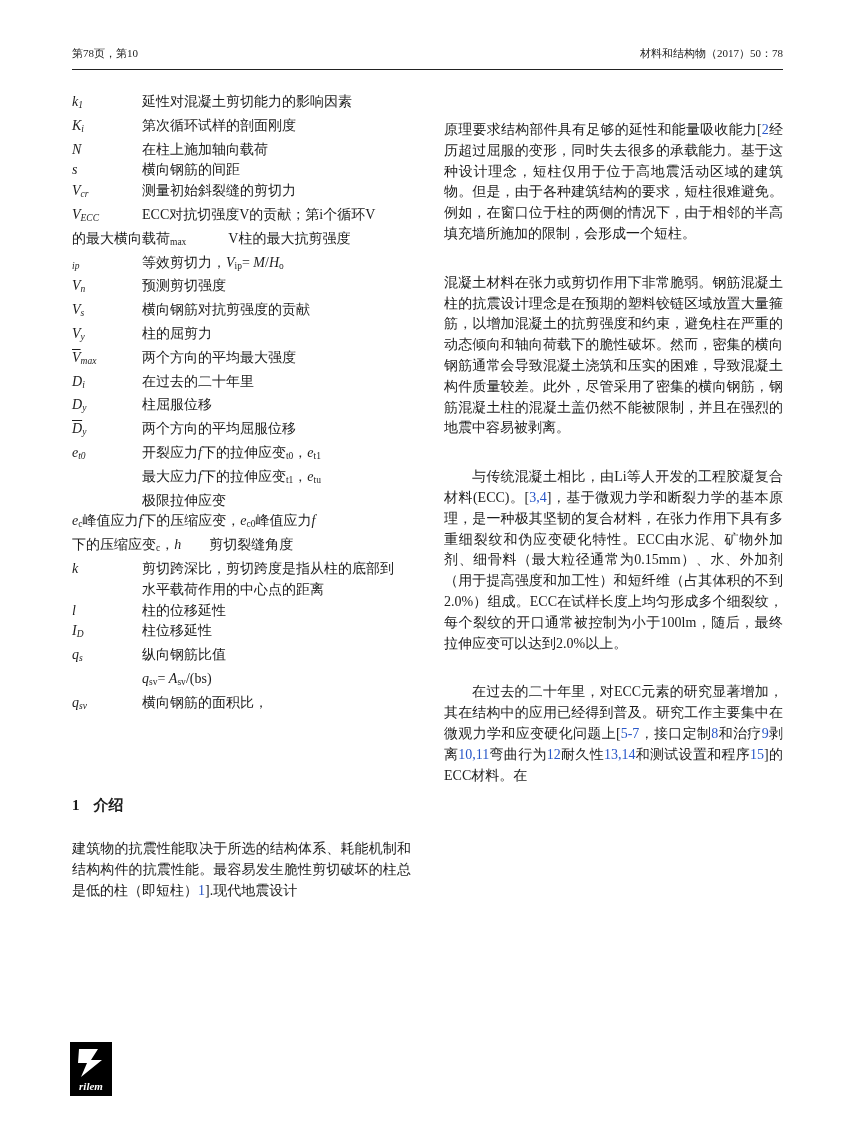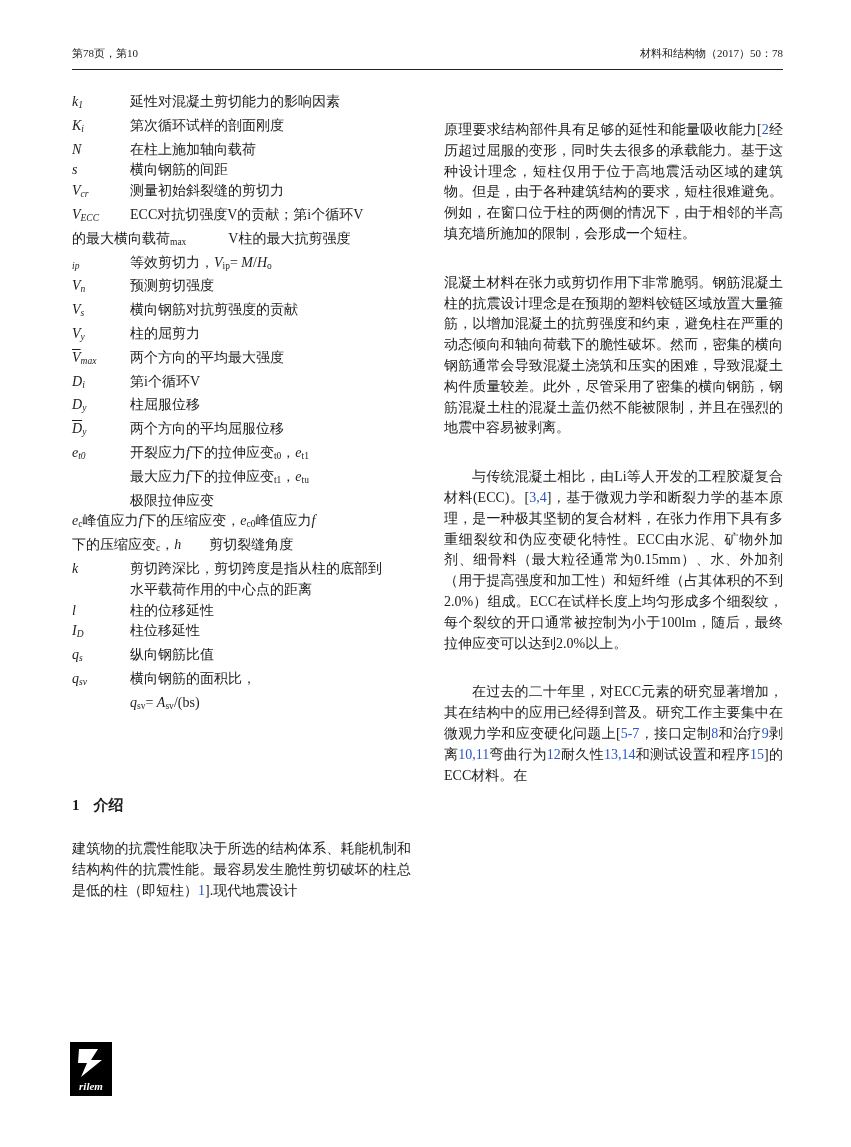--- a/index.html
+++ b/index.html
@@ -20,21 +20,21 @@
     display:flex; justify-content:space-between; align-items:baseline;
     font-size:11px;
     padding-bottom:8px;
     border-bottom:1.2px solid #222;
   }
   .columns { display:flex; gap:33px; margin-top:22px; }
   .col { width:339px; font-size:14px; line-height:20.8px; }
   .col-right { text-align:justify; }
 
   
-  .nom-row { display:flex; }
+  .nom-row { display:flex;gap:12px; }
   .nom-sym { flex:0 0 58px; font-style:italic; }
   .nom-desc { flex:1; white-space:pre-wrap; }
   .nom-row.full .nom-desc { flex:1 1 100%; }
 
   .sub { font-size:9.5px; vertical-align:-2px; }
   .ov  { text-decoration:overline; }
   .it  { font-style:italic; }
   .link { color:var(--link,#2856c8); cursor:pointer; }
 
   .section-heading { font-weight:bold; font-size:15px; margin:78px 0 24px 0; }
@@ -102,21 +102,21 @@
           <div class="nom-row">
             <span class="nom-sym"><span>V</span><span class="sub">y</span></span>
             <span class="nom-desc"><span>柱的屈剪力</span></span>
           </div>
           <div class="nom-row">
             <span class="nom-sym"><span class="ov">V</span><span class="sub">max</span></span>
             <span class="nom-desc"><span>两个方向的平均最大强度</span></span>
           </div>
           <div class="nom-row">
             <span class="nom-sym"><span>D</span><span class="sub">i</span></span>
-            <span class="nom-desc"><span>第i个循环V</span></span>
+            <span class="nom-desc"><span>在过去的二十年里</span></span>
           </div>
           <div class="nom-row">
             <span class="nom-sym"><span>D</span><span class="sub">y</span></span>
             <span class="nom-desc"><span>柱屈服位移</span></span>
           </div>
           <div class="nom-row">
             <span class="nom-sym"><span class="ov">D</span><span class="sub">y</span></span>
             <span class="nom-desc"><span>两个方向的平均屈服位移</span></span>
           </div>
           <div class="nom-row">
@@ -151,26 +151,26 @@
           </div>
           <div class="nom-row">
             <span class="nom-sym"><span>I</span><span class="sub">D</span></span>
             <span class="nom-desc"><span>柱位移延性</span></span>
           </div>
           <div class="nom-row">
             <span class="nom-sym"><span>q</span><span class="sub">s</span></span>
             <span class="nom-desc"><span>纵向钢筋比值</span></span>
           </div>
           <div class="nom-row">
+            <span class="nom-sym"></span>
+            <span class="nom-desc"><span class="it">q</span><span class="sub">sv</span><span>= </span><span class="it">A</span><span class="sub">sv</span><span>/(bs)</span></span>
+          </div>
+          <div class="nom-row">
             <span class="nom-sym"><span>q</span><span class="sub">sv</span></span>
             <span class="nom-desc"><span>横向钢筋的面积比，</span></span>
-          </div>
-          <div class="nom-row">
-            <span class="nom-sym"></span>
-            <span class="nom-desc"><span class="it">q</span><span class="sub">sv</span><span>= </span><span class="it">A</span><span class="sub">sv</span><span>/(bs)</span></span>
           </div>
         </div>
 
       <h2 class="section-heading">
         <span class="sec-num">1</span><span>介绍</span>
       </h2>
 
       <p class="para intro"><span>建筑物的抗震性能取决于所选的结构体系、耗能机制和结构构件的抗震性能。最容易发生脆性剪切破坏的柱总是低的柱（即短柱）</span><span class="link">1</span><span>].现代地震设计</span></p>
     </div>
 

